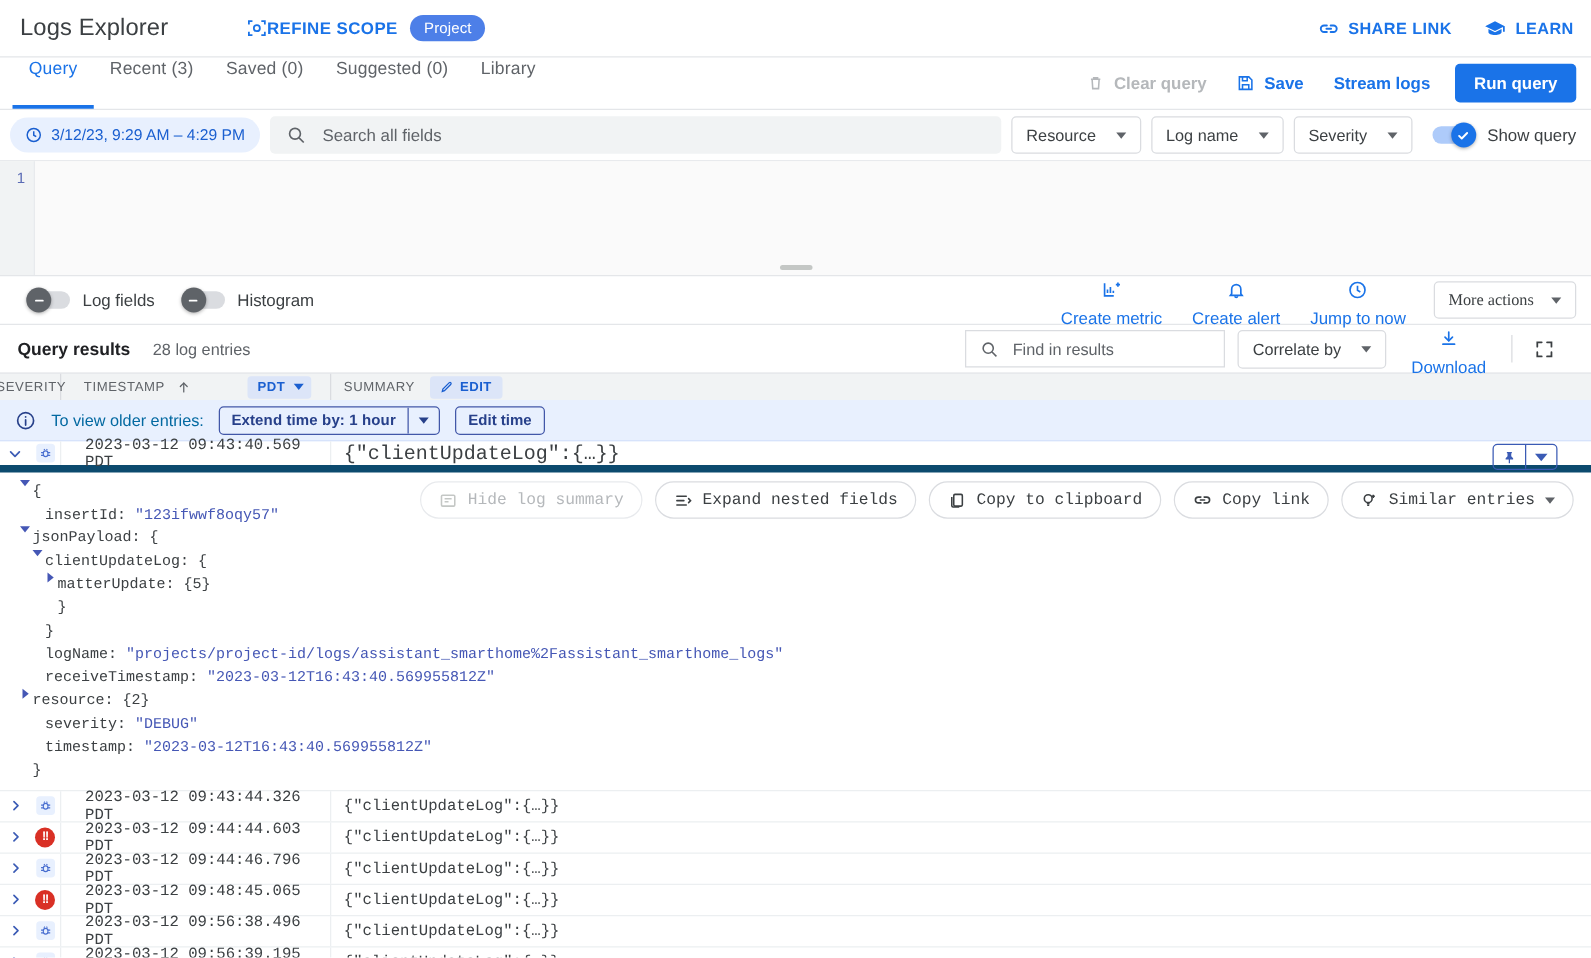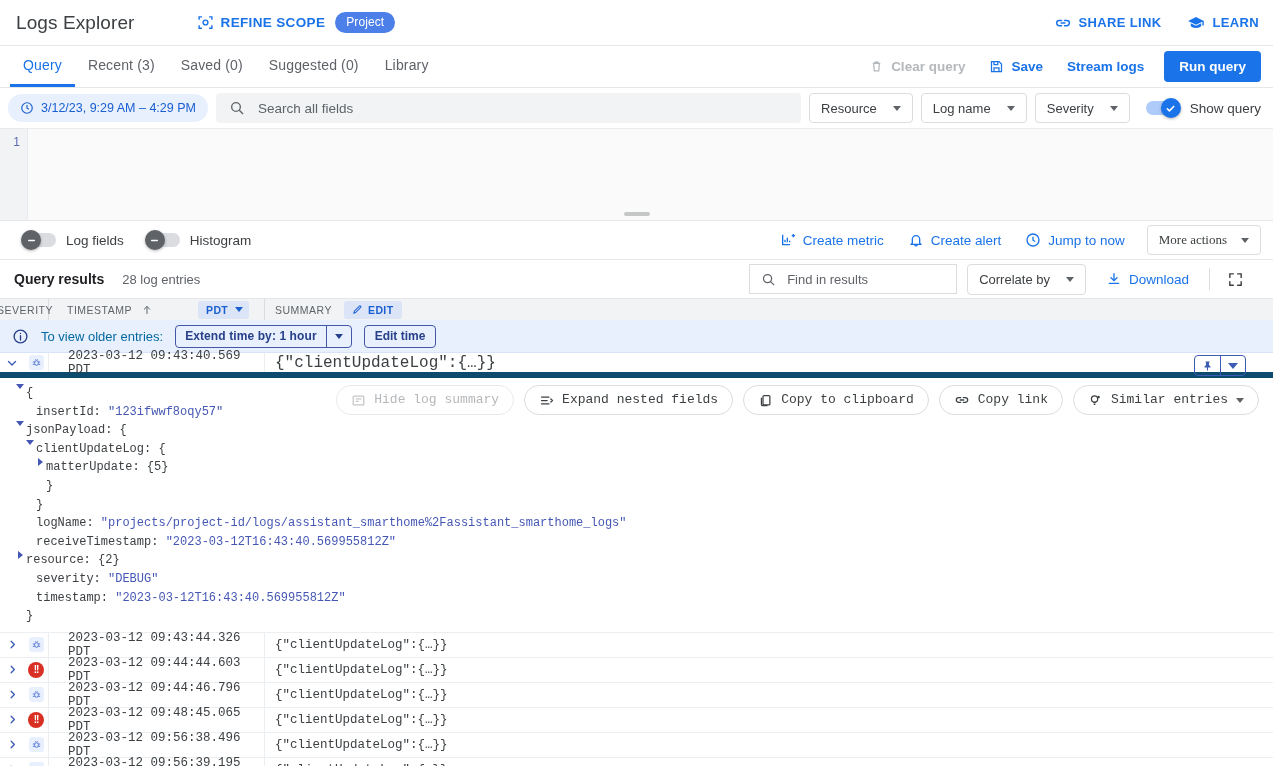--- a/index.html
+++ b/index.html
@@ -19,21 +19,21 @@
   .header {
     height: 46px;
     display: flex;
     align-items: center;
     padding: 0 14px 0 16px;
     border-bottom: 1px solid #e4e6e9;
     background: #fff;
   }
   .app-title { font-size: 19px; color: #3c4043; letter-spacing: .1px; }
   .refine-scope {
-    display: flex; align-items: center; gap: 7px;
+    display: flex; align-items: center; 
     margin-left: 62px; cursor: pointer;
   }
   .refine-label {
     color: #1a73e8; font-size: 13.5px; font-weight: 600;
     letter-spacing: .35px;
   }
   .chip-project {
     background: #4d7fe8; color: #fff;
     font-size: 12px; padding: 3px 11px 4px;
     border-radius: 11px; margin-left: 10px;
@@ -48,21 +48,21 @@
   .icon { display: inline-flex; align-items: center; justify-content: center; flex: none; }
 
   
   .tabbar {
     height: 42px;
     display: flex; align-items: stretch;
     border-bottom: 1px solid #e4e6e9;
     padding-left: 10px;
   }
   .tab {
-    display: flex; align-items: center;
+    display: flex; align-items: flex-start;
     padding: 0 13px;
     font-size: 14px; font-weight: 500;
     color: #5f6368; cursor: pointer;
     border-bottom: 3px solid transparent;
     letter-spacing: .15px;
   }
   .tab.active { color: #1a73e8; border-bottom-color: #1a73e8; }
   .tabbar-right { margin-left: auto; display: flex; align-items: center; gap: 0; padding-right: 12px; }
   .tbtn {
     display: flex; align-items: center; gap: 7px;
@@ -142,21 +142,21 @@
   
   .lfbar {
     height: 40px; display: flex; align-items: center;
     border-top: 1px solid #e4e6e9; border-bottom: 1px solid #e4e6e9;
     padding: 0 12px 0 14px; gap: 14px;
   }
   .lfbar-right { margin-left: auto; display: flex; align-items: center; gap: 4px; }
   .lnk {
     display: flex; align-items: center; gap: 7px;
     font-size: 13.5px; color: #1a73e8; font-weight: 500;
-    padding: 0 10px; height: 32px; cursor: pointer; white-space: nowrap;
+    padding: 0 10px; height: 32px; cursor: pointer; white-space: nowrap; flex-direction: column;
   }
   .moreactions {
     display: flex; align-items: center; gap: 14px;
     border: 1px solid #dadce0; border-radius: 4px;
     height: 30px; padding: 4px 11px; font-size: 13px; color: #3c4043;
     cursor: pointer; margin-left: 8px; font-family: Liberation Serif, serif;
   }
 
   
   .qrbar { height: 38px; display: flex; align-items: center; padding: 0 23px 0 14px; }

